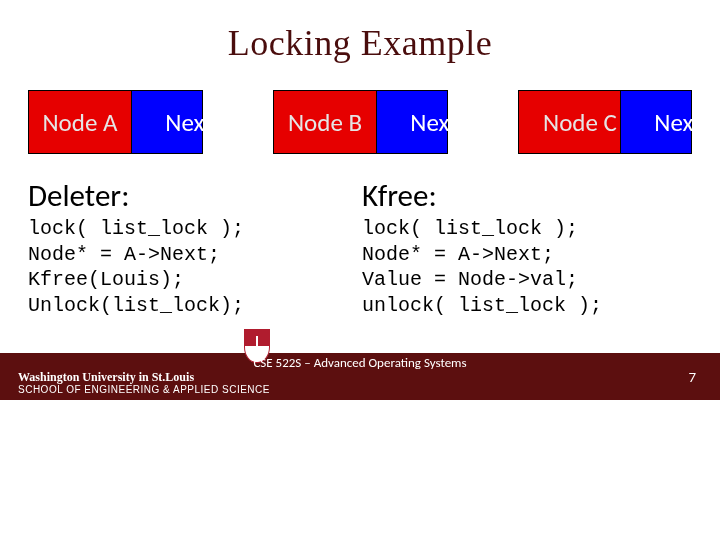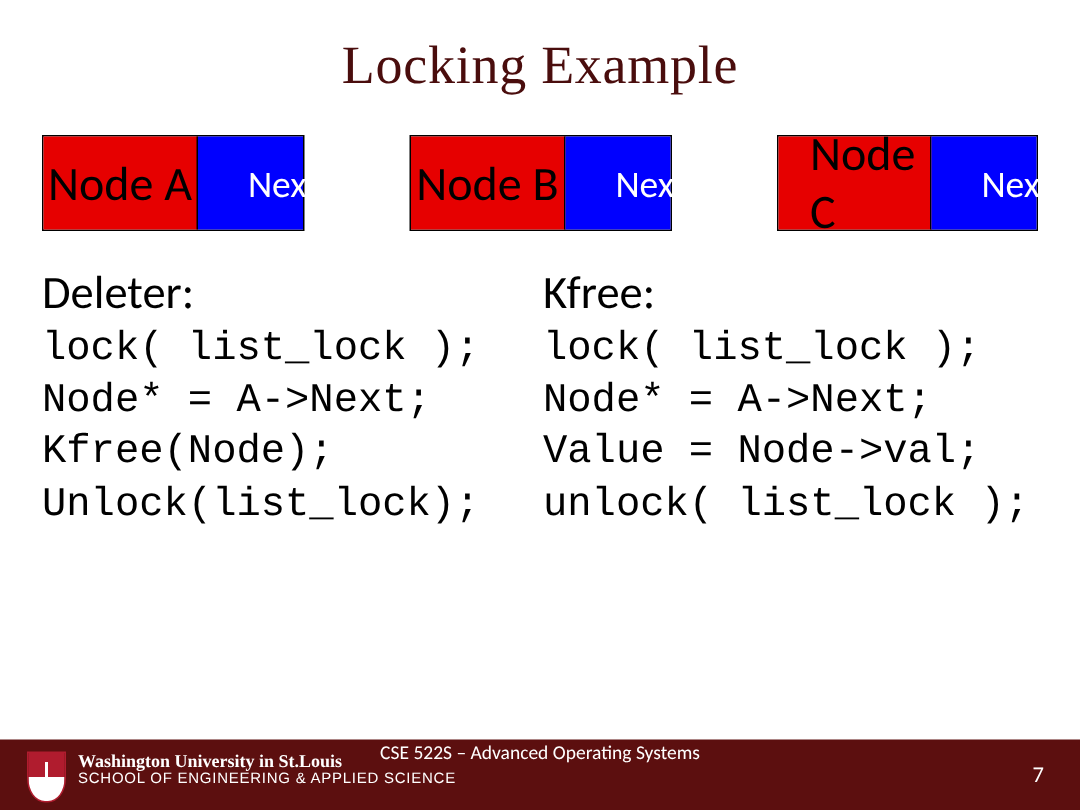--- a/index.html
+++ b/index.html
@@ -1,35 +1,35 @@
 <!DOCTYPE html>
 <html><head>
 <meta charset="utf-8">
 <style>
   * { margin: 0; padding: 0; box-sizing: border-box; }
   html, body { width: 720px; height: 540px; background: #fff; font-family: "Times New Roman", Georgia, serif; }
-  .slide { width: 720px; height: 540px; position: relative; }
+  .slide { width: 720px; height: 400px; position: relative; }
   .title { text-align: center; font-size: 36px; color: #4a0d0d; padding-top: 22px; font-weight: 400; letter-spacing: 0.5px; }
   .nodes-row { display: flex; justify-content: space-between; padding: 26px 28px 0 28px; gap: 28px; }
   .node { display: flex; height: 64px; border: 1px solid #000; }
-  .node-name { width: 103px; background: #e60000; color: #000000; display: flex; align-items: center; justify-content: center; font-family: Calibri, Arial, sans-serif; font-size: 32px; border-right: 1px solid #000; }
+  .node-name { width: 103px; background: #e60000; color: #e5e5e5; display: flex; align-items: center; justify-content: center; font-family: Calibri, Arial, sans-serif; font-size: 25px; border-right: 1px solid #000; }
   .node-next { width: 70px; background: #0000ff; color: #fff; display: flex; align-items: center; justify-content: center; font-family: Calibri, Arial, sans-serif; font-size: 25px; padding-left: 44px; }
   .nodeB .node-name { width: 103px; }
   .nodeC .node-name { width: 102px; padding-left: 21px; }
   .code-row { display: flex; padding: 22px 0 0 28px; gap: 8px; }
   .code-block { font-family: Calibri, Arial, sans-serif; color: #000; }
   .code-title { font-size: 31px; margin-bottom: 2px; font-family: Calibri, Arial, sans-serif; }
-  .code-line { font-family: Consolas, "Courier New", monospace; font-size: 27px; line-height: 1.28; white-space: pre; }
+  .code-line { font-family: Consolas, "Courier New", monospace; font-size: 20px; line-height: 1.28; white-space: pre; }
   .code-left { width: 326px; }
   .code-right { width: 340px; }
   .footer { position: absolute; left: 0; right: 0; bottom: 0; height: 47px; background: #5c0f0f; }
   .footer-inner { display: flex; align-items: center; height: 100%; padding: 0 18px; justify-content: space-between; }
   .footer-text { color: #ffffff; font-family: Calibri, Arial, sans-serif; font-size: 13px; }
   .footer-page { color: #fff; font-family: Calibri, Arial, sans-serif; font-size: 15px; padding-right: 6px; }
-  .logo-block { position: absolute; left: 18px; bottom: 5px; display: flex; align-items: flex-start; gap: 8px; }
+  .logo-block { position: absolute; left: 18px; bottom: 5px; display: flex; align-items: flex-end; gap: 8px; flex-direction: column; }
   .logo-shield { width: 26px; height: 34px; background: linear-gradient(#b01c2e 50%, #fff 50%); border: 1px solid #b01c2e; border-radius: 0 0 12px 12px / 0 0 16px 16px; position: relative; }
   .logo-shield::after { content: ""; position: absolute; left: 50%; top: 6px; width: 2px; height: 14px; background: #fff; transform: translateX(-50%); }
   .logo-text { display: flex; flex-direction: column; line-height: 1; }
   .logo-top { font-family: Georgia, "Times New Roman", serif; font-size: 12px; color: #fff; font-weight: 600; white-space: nowrap; }
   .logo-bot { font-family: "Arial Narrow", Arial, sans-serif; font-size: 10px; color: #fff; letter-spacing: 0.5px; white-space: nowrap; margin-top: 2px; }
   .footer-center { position: absolute; left: 50%; transform: translateX(-50%); }
 </style>
 </head>
 <body>
 
@@ -50,21 +50,21 @@
       <div class="node-name">Node C</div>
       <div class="node-next">Next</div>
     </div>
   </div>
 
   <div class="code-row">
     <div class="code-block code-left">
       <div class="code-title">Deleter:</div>
       <div class="code-line">lock( list_lock );</div>
       <div class="code-line">Node* = A-&gt;Next;</div>
-      <div class="code-line">Kfree(Node);</div>
+      <div class="code-line">Kfree(Louis);</div>
       <div class="code-line">Unlock(list_lock);</div>
     </div>
     <div class="code-block code-right">
       <div class="code-title">Kfree:</div>
       <div class="code-line">lock( list_lock );</div>
       <div class="code-line">Node* = A-&gt;Next;</div>
       <div class="code-line">Value = Node-&gt;val;</div>
       <div class="code-line">unlock( list_lock );</div>
     </div>
   </div>

